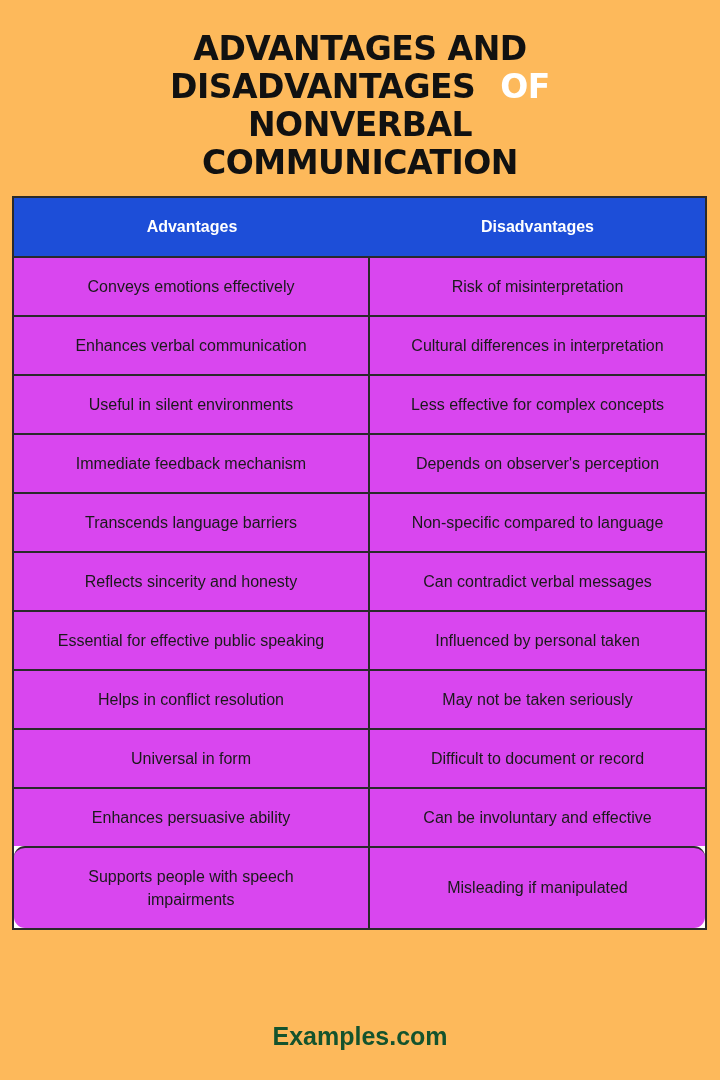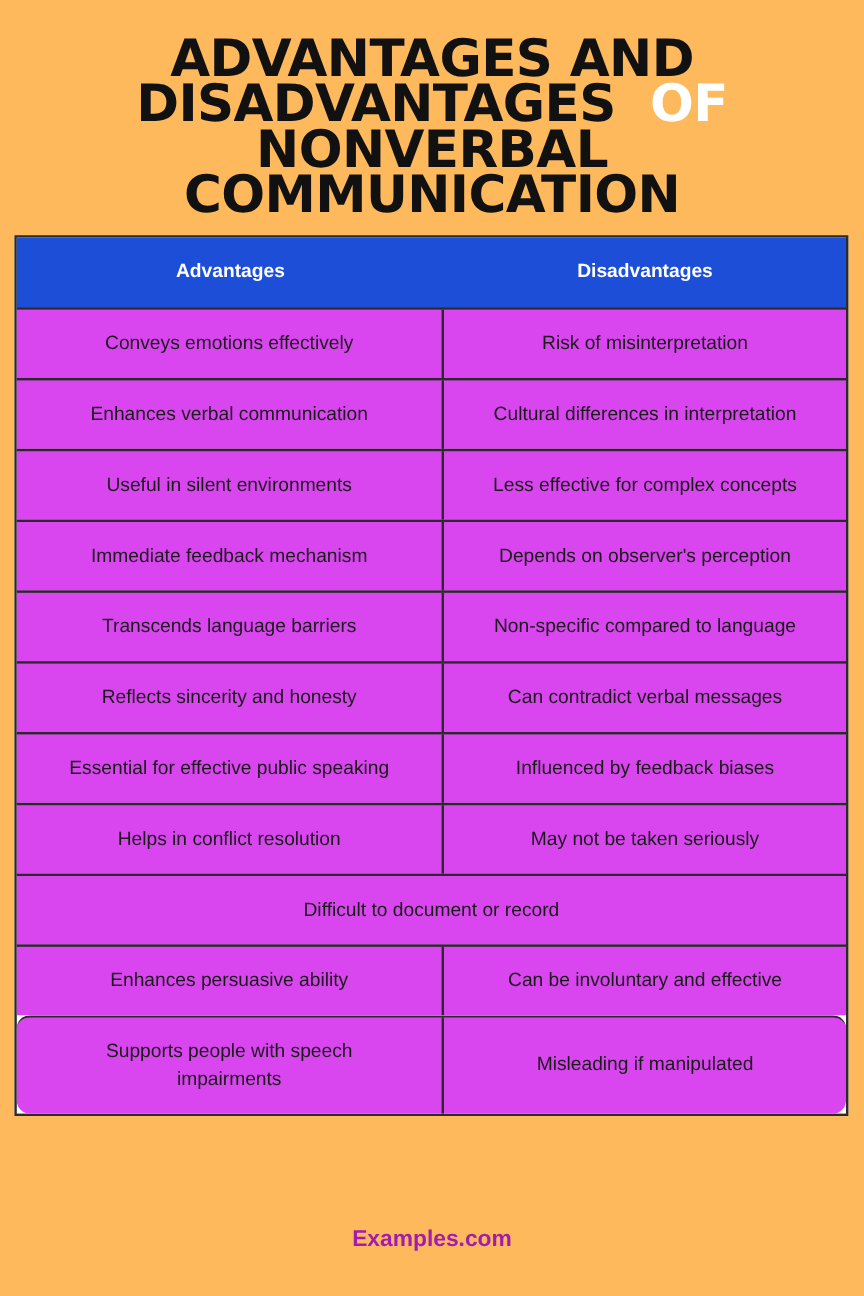--- a/index.html
+++ b/index.html
@@ -7,21 +7,21 @@
     width: 720px; height: 1080px;
     background: #fdb95b;
     font-family: "Liberation Sans", "DejaVu Sans", sans-serif;
     position: relative; overflow: hidden;
   }
   .title {
     position: absolute; top: 30px; left: 0; width: 720px;
     text-align: center;
     font-family: "DejaVu Sans", sans-serif;
     font-weight: bold;
-    font-size: 43px; line-height: 38px;
+    font-size: 33px; line-height: 38px;
     color: #111;
     letter-spacing: -0.5px;
   }
   .title .accent { color: #ffffff; margin-left: 14px; }
   .table {
     position: absolute; left: 12px; top: 196px; width: 695px;
     border: 2px solid #2a2a2a;
     box-sizing: border-box;
     background: #fff;
   }
@@ -36,21 +36,21 @@
     font-size: 16px; color: #1a1a1a;
     padding: 0 8px;
     box-sizing: border-box;
   }
   .cell.left { flex: 0 0 356px; border-right: 2px solid #2a2a2a; }
   .row.header .cell { color: #fff; font-weight: bold; font-size: 16px; }
   .row.header .cell.left { border-right: none; }
   .footer {
     position: absolute; top: 1022px; left: 0; width: 720px;
     text-align: center;
-    font-weight: bold; font-size: 19px; color: #a21caf;
+    font-weight: bold; font-size: 25px; color: #14532d;
   }
 </style>
 </head>
 <body>
 
 <div class="title">
   <div>ADVANTAGES AND</div>
   <div>
     <span>DISADVANTAGES</span>
     <span class="accent">OF</span>
@@ -83,27 +83,28 @@
   <div class="row body">
     <div class="cell left">Transcends language barriers</div>
     <div class="cell">Non-specific compared to language</div>
   </div>
   <div class="row body">
     <div class="cell left">Reflects sincerity and honesty</div>
     <div class="cell">Can contradict verbal messages</div>
   </div>
   <div class="row body">
     <div class="cell left">Essential for effective public speaking</div>
-    <div class="cell">Influenced by feedback biases</div>
+    <div class="cell">Influenced by personal taken</div>
   </div>
   <div class="row body">
     <div class="cell left">Helps in conflict resolution</div>
     <div class="cell">May not be taken seriously</div>
   </div>
   <div class="row body">
+    <div class="cell left">Universal in form</div>
     <div class="cell">Difficult to document or record</div>
   </div>
   <div class="row body">
     <div class="cell left">Enhances persuasive ability</div>
     <div class="cell">Can be involuntary and effective</div>
   </div>
   <div class="row body tall">
     <div class="cell left" style="padding:0 60px;line-height:23px;">Supports people with speech impairments</div>
     <div class="cell">Misleading if manipulated</div>
   </div>

